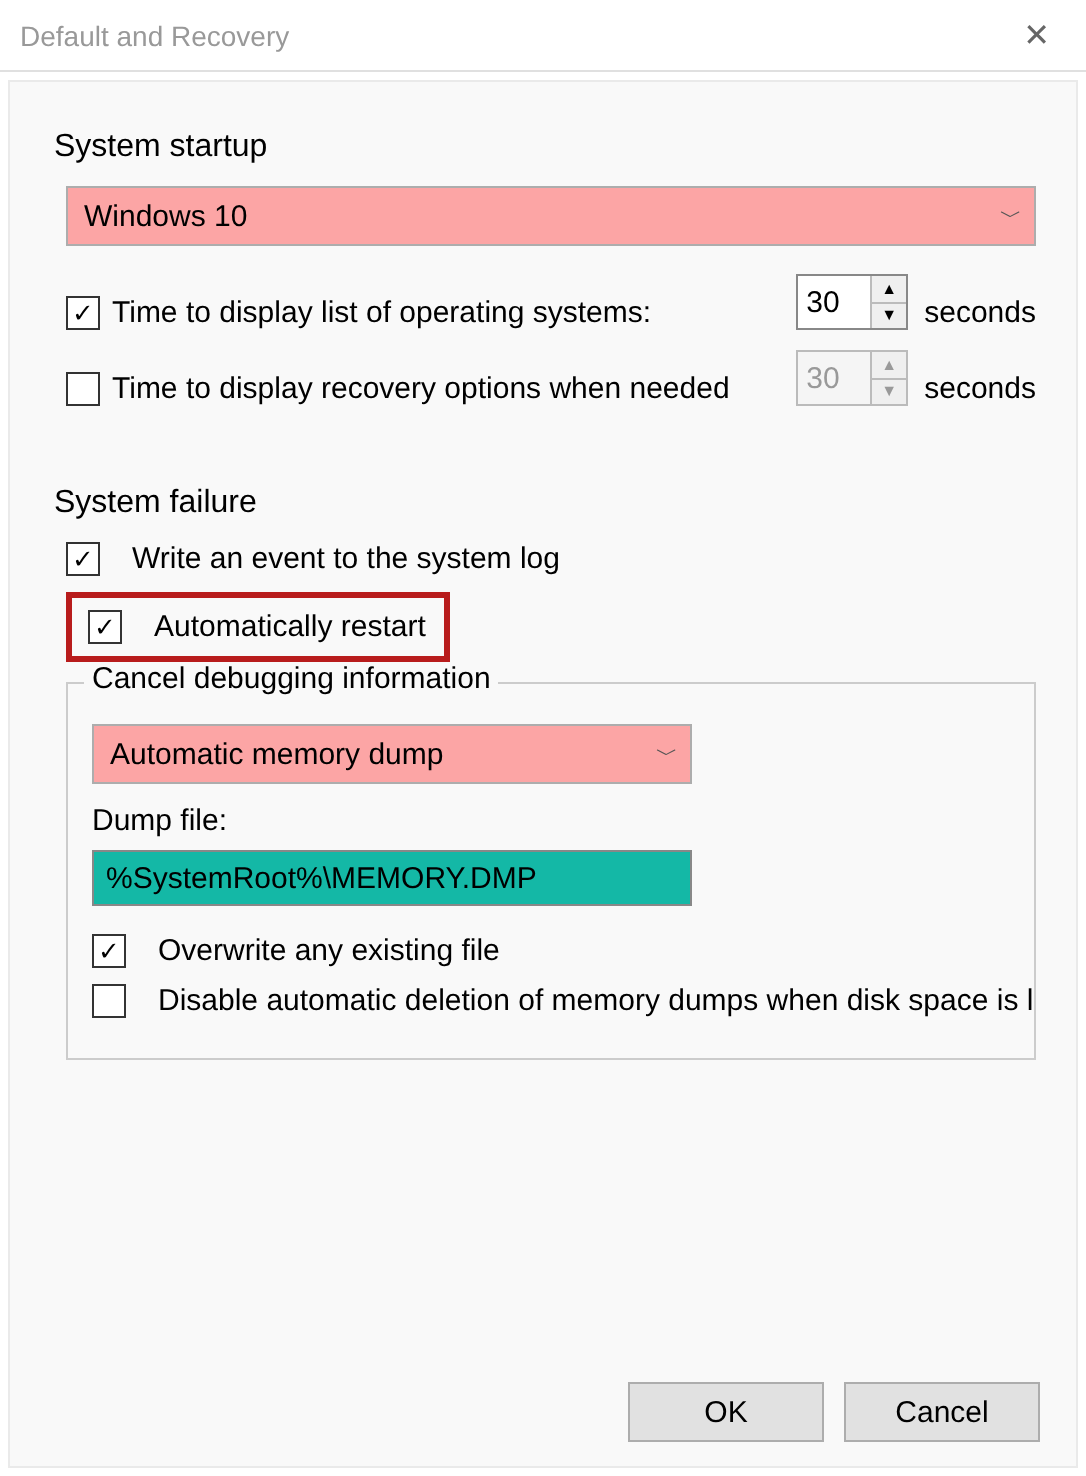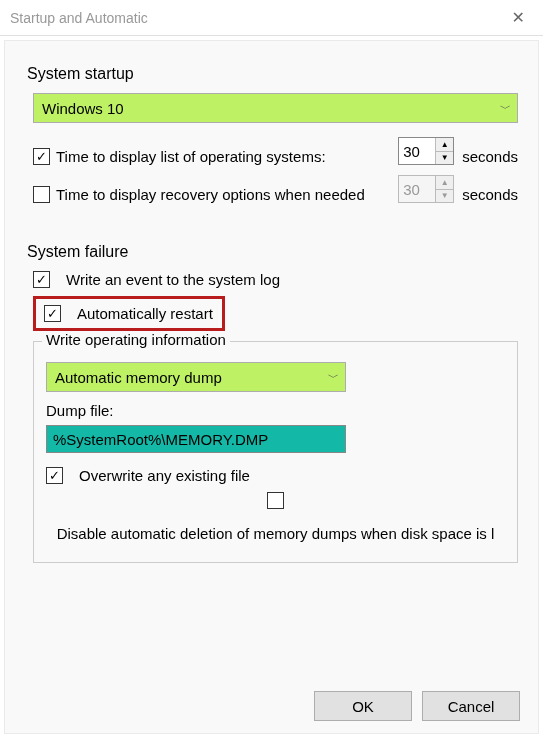--- a/index.html
+++ b/index.html
@@ -53,21 +53,21 @@
       padding-left: 6px;
     }
     .label {
       font-size: 15px;
       margin-bottom: 6px;
     }
     .select-box {
       width: 100%;
       height: 30px;
       border: 1px solid #adadad;
-      background: #bef264;
+      background: #fca5a5;
       display: flex;
       align-items: center;
       justify-content: space-between;
       padding: 0 6px 0 8px;
       margin-bottom: 14px;
       font-size: 15px;
       cursor: pointer;
     }
     .select-box.sm {
       width: 300px;
@@ -206,21 +206,21 @@
       display: flex;
       align-items: center;
       gap: 6px;
       width: 380px;
     }
   </style>
 </head>
 <body>
 
 <div class="titlebar">
-  <span>Startup and Automatic</span>
+  <span>Default and Recovery</span>
   <span class="close-x">✕</span>
 </div>
 
 <div class="content">
 
   <div class="group">
     <div class="group-title">System startup</div>
     <div class="indent">
       <div class="select-box">
         <span>Windows 10</span>
@@ -269,36 +269,36 @@
       </div>
 
       <div class="highlight-box">
         <div class="row">
           <span class="checkbox checked"></span>
           <span class="cb-label">Automatically restart</span>
         </div>
       </div>
 
       <div class="fieldset">
-        <div class="fieldset-legend">Write operating information</div>
+        <div class="fieldset-legend">Cancel debugging information</div>
 
         <div class="select-box sm" style="margin-top:6px;">
           <span>Automatic memory dump</span>
           <span class="chevron">﹀</span>
         </div>
 
         <div class="label" style="margin-top:8px;">Dump file:</div>
         <input class="text-input" value="%SystemRoot%\MEMORY.DMP" style="">
 
         <div class="row" style="margin-top:14px;">
           <span class="checkbox checked"></span>
           <span class="cb-label">Overwrite any existing file</span>
         </div>
 
-        <div class="row" style="margin-top:6px;flex-direction:column;">
+        <div class="row" style="margin-top:6px;">
           <span class="checkbox"></span>
           <span class="cb-label">Disable automatic deletion of memory dumps when disk space is l</span>
         </div>
       </div>
 
     </div>
   </div>
 
   <div class="buttons">
     <div class="btn">OK</div>

